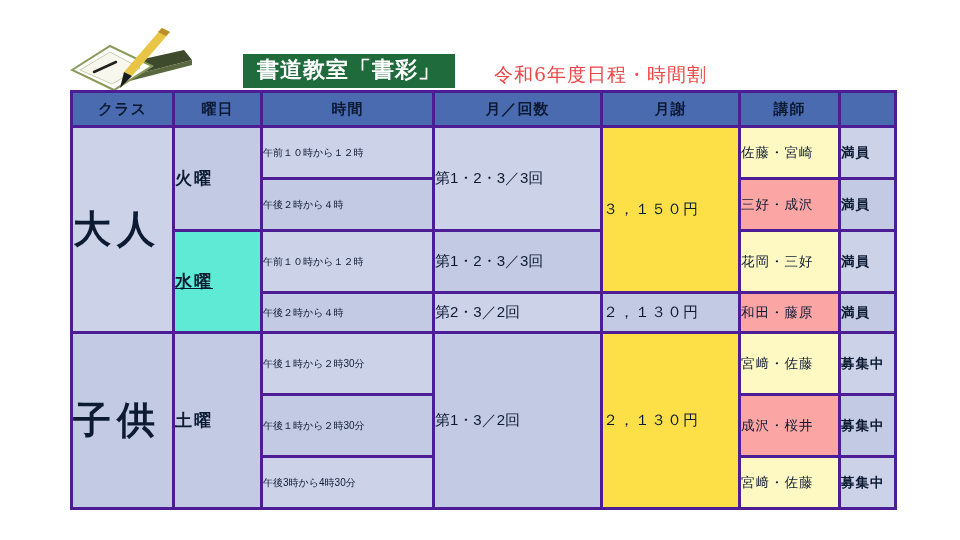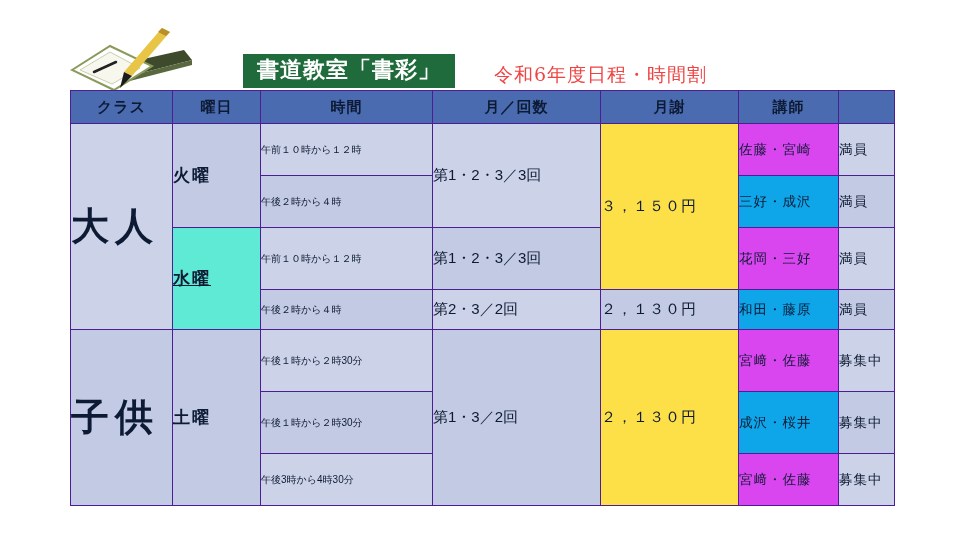--- a/index.html
+++ b/index.html
@@ -66,21 +66,21 @@
     top: 90px;
     width: 824px;
   }
   table.schedule {
     border-collapse: collapse;
     width: 824px;
     table-layout: fixed;
   }
   table.schedule th,
   table.schedule td {
-    border: 1px solid #4c1d95;
+    border: 3px solid #4c1d95;
     padding: 0;
     vertical-align: middle;
     color: #0d1a33;
   }
   thead th {
     background: #4a6bb0;
     color: #ffffff;
     font-size: 15px;
     font-weight: bold;
     height: 32px;
@@ -137,32 +137,33 @@
   }
   td.fee-cell {
     background: #fde047;
     font-size: 15px;
     letter-spacing: 1px;
   }
   td.fee-cell.alt {
     background: #c3cbe4;
   }
   td.teacher-cell {
-    background: #d946ef;
+    background: #fef9c3;
     font-size: 13.5px;
     letter-spacing: 1px;
   }
   td.teacher-cell.alt {
-    background: #0ea5e9;
+    background: #fca5a5;
   }
   td.status-cell {
     background: #ccd3e8;
     font-size: 13.5px;
     letter-spacing: 1px;
     white-space: nowrap;
+    font-weight: bold;
   }
   td.status-cell.alt {
     background: #c3cbe4;
   }
   .r-h40 { height: 40px; }
   .r-h52 { height: 52px; }
   .r-h62 { height: 62px; }
 </style>
 </head>
 <body>

